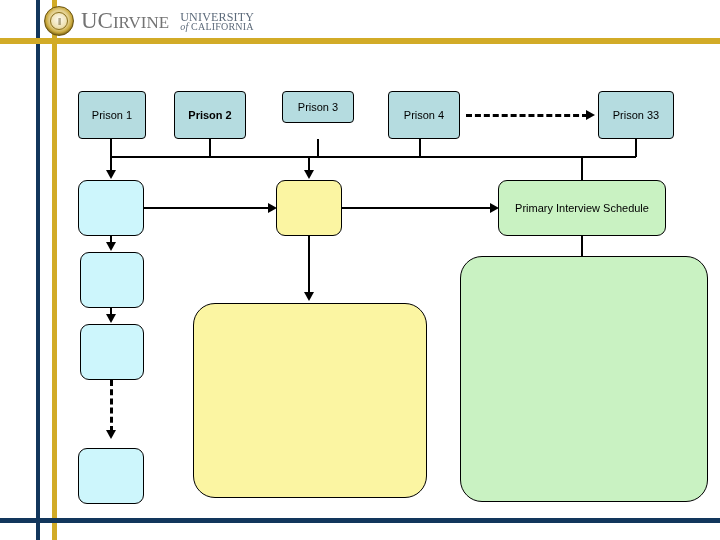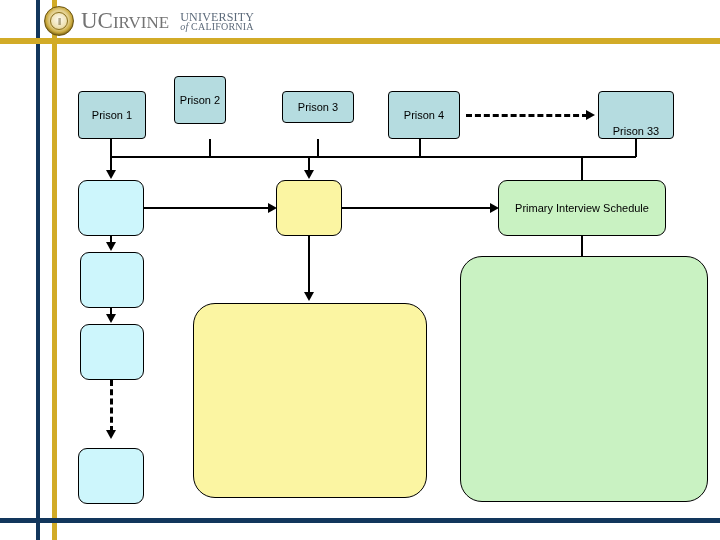--- a/index.html
+++ b/index.html
@@ -208,30 +208,30 @@
   <div class="arrow arrow-down" style="left:304px; top:170px;"></div>
 
   <div class="ln ln-v" style="left:581px; top:156px; height:24px;"></div>
 
   <div class="dash-h" style="left:466px; top:114px; width:122px;"></div>
   <div class="arrow arrow-right" style="left:586px; top:110px;"></div>
 
   <div class="node prison" style="left:78px;  top:91px; width:68px;  height:48px;">
       <span>Prison 1</span>
     </div>
-  <div class="node prison" style="left:174px; top:76px; width:52px;  height:48px;">
+  <div class="node prison" style="left:174px; top:91px; width:72px;  height:48px;font-weight:bold;">
       <span>Prison 2</span>
     </div>
   <div class="node prison" style="left:282px; top:91px; width:72px;  height:32px;">
       <span>Prison 3</span>
     </div>
   <div class="node prison" style="left:388px; top:91px; width:72px;  height:48px;">
       <span>Prison 4</span>
     </div>
-  <div class="node prison" style="left:598px; top:91px; width:76px;  height:48px;align-items:flex-end;">
+  <div class="node prison" style="left:598px; top:91px; width:76px;  height:48px;">
       <span>Prison 33</span>
     </div>
 
   <div class="ln ln-h" style="left:144px; top:207px; width:126px;"></div>
   <div class="arrow arrow-right" style="left:268px; top:203px;"></div>
 
   <div class="ln ln-h" style="left:342px; top:207px; width:150px;"></div>
   <div class="arrow arrow-right" style="left:490px; top:203px;"></div>
 
   <div class="ln ln-v" style="left:110px; top:236px; height:8px;"></div>

